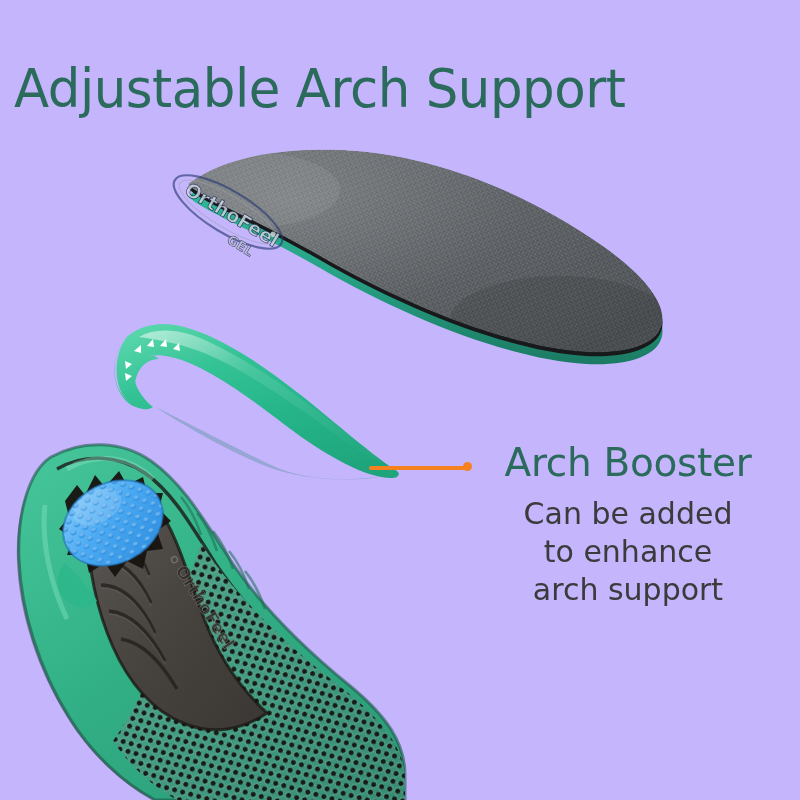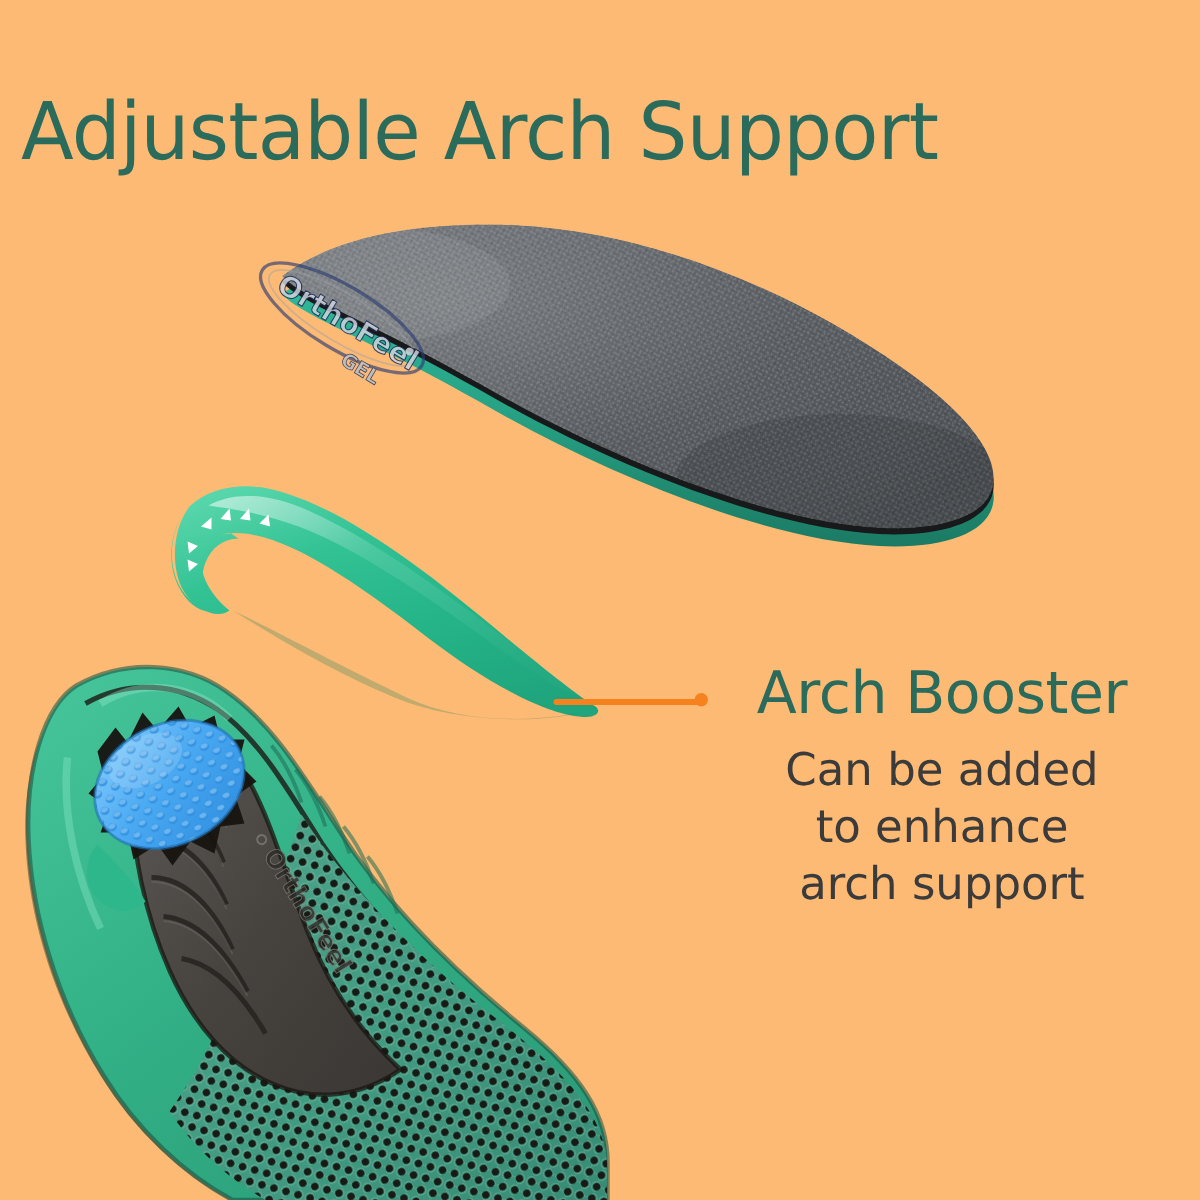--- a/index.html
+++ b/index.html
@@ -8,21 +8,21 @@
     padding: 0;
     background: #ffffff;
   }
   body {
     font-family: "Liberation Sans", sans-serif;
   }
   #stage {
     position: relative;
     width: 800px;
     height: 800px;
-    background: #fdba74;
+    background: #c4b5fd;
     overflow: hidden;
   }
 
   
   #headline {
     position: absolute;
     left: 14px;
     top: 58px;
     width: 740px;
     font-family: "DejaVu Sans", sans-serif;

